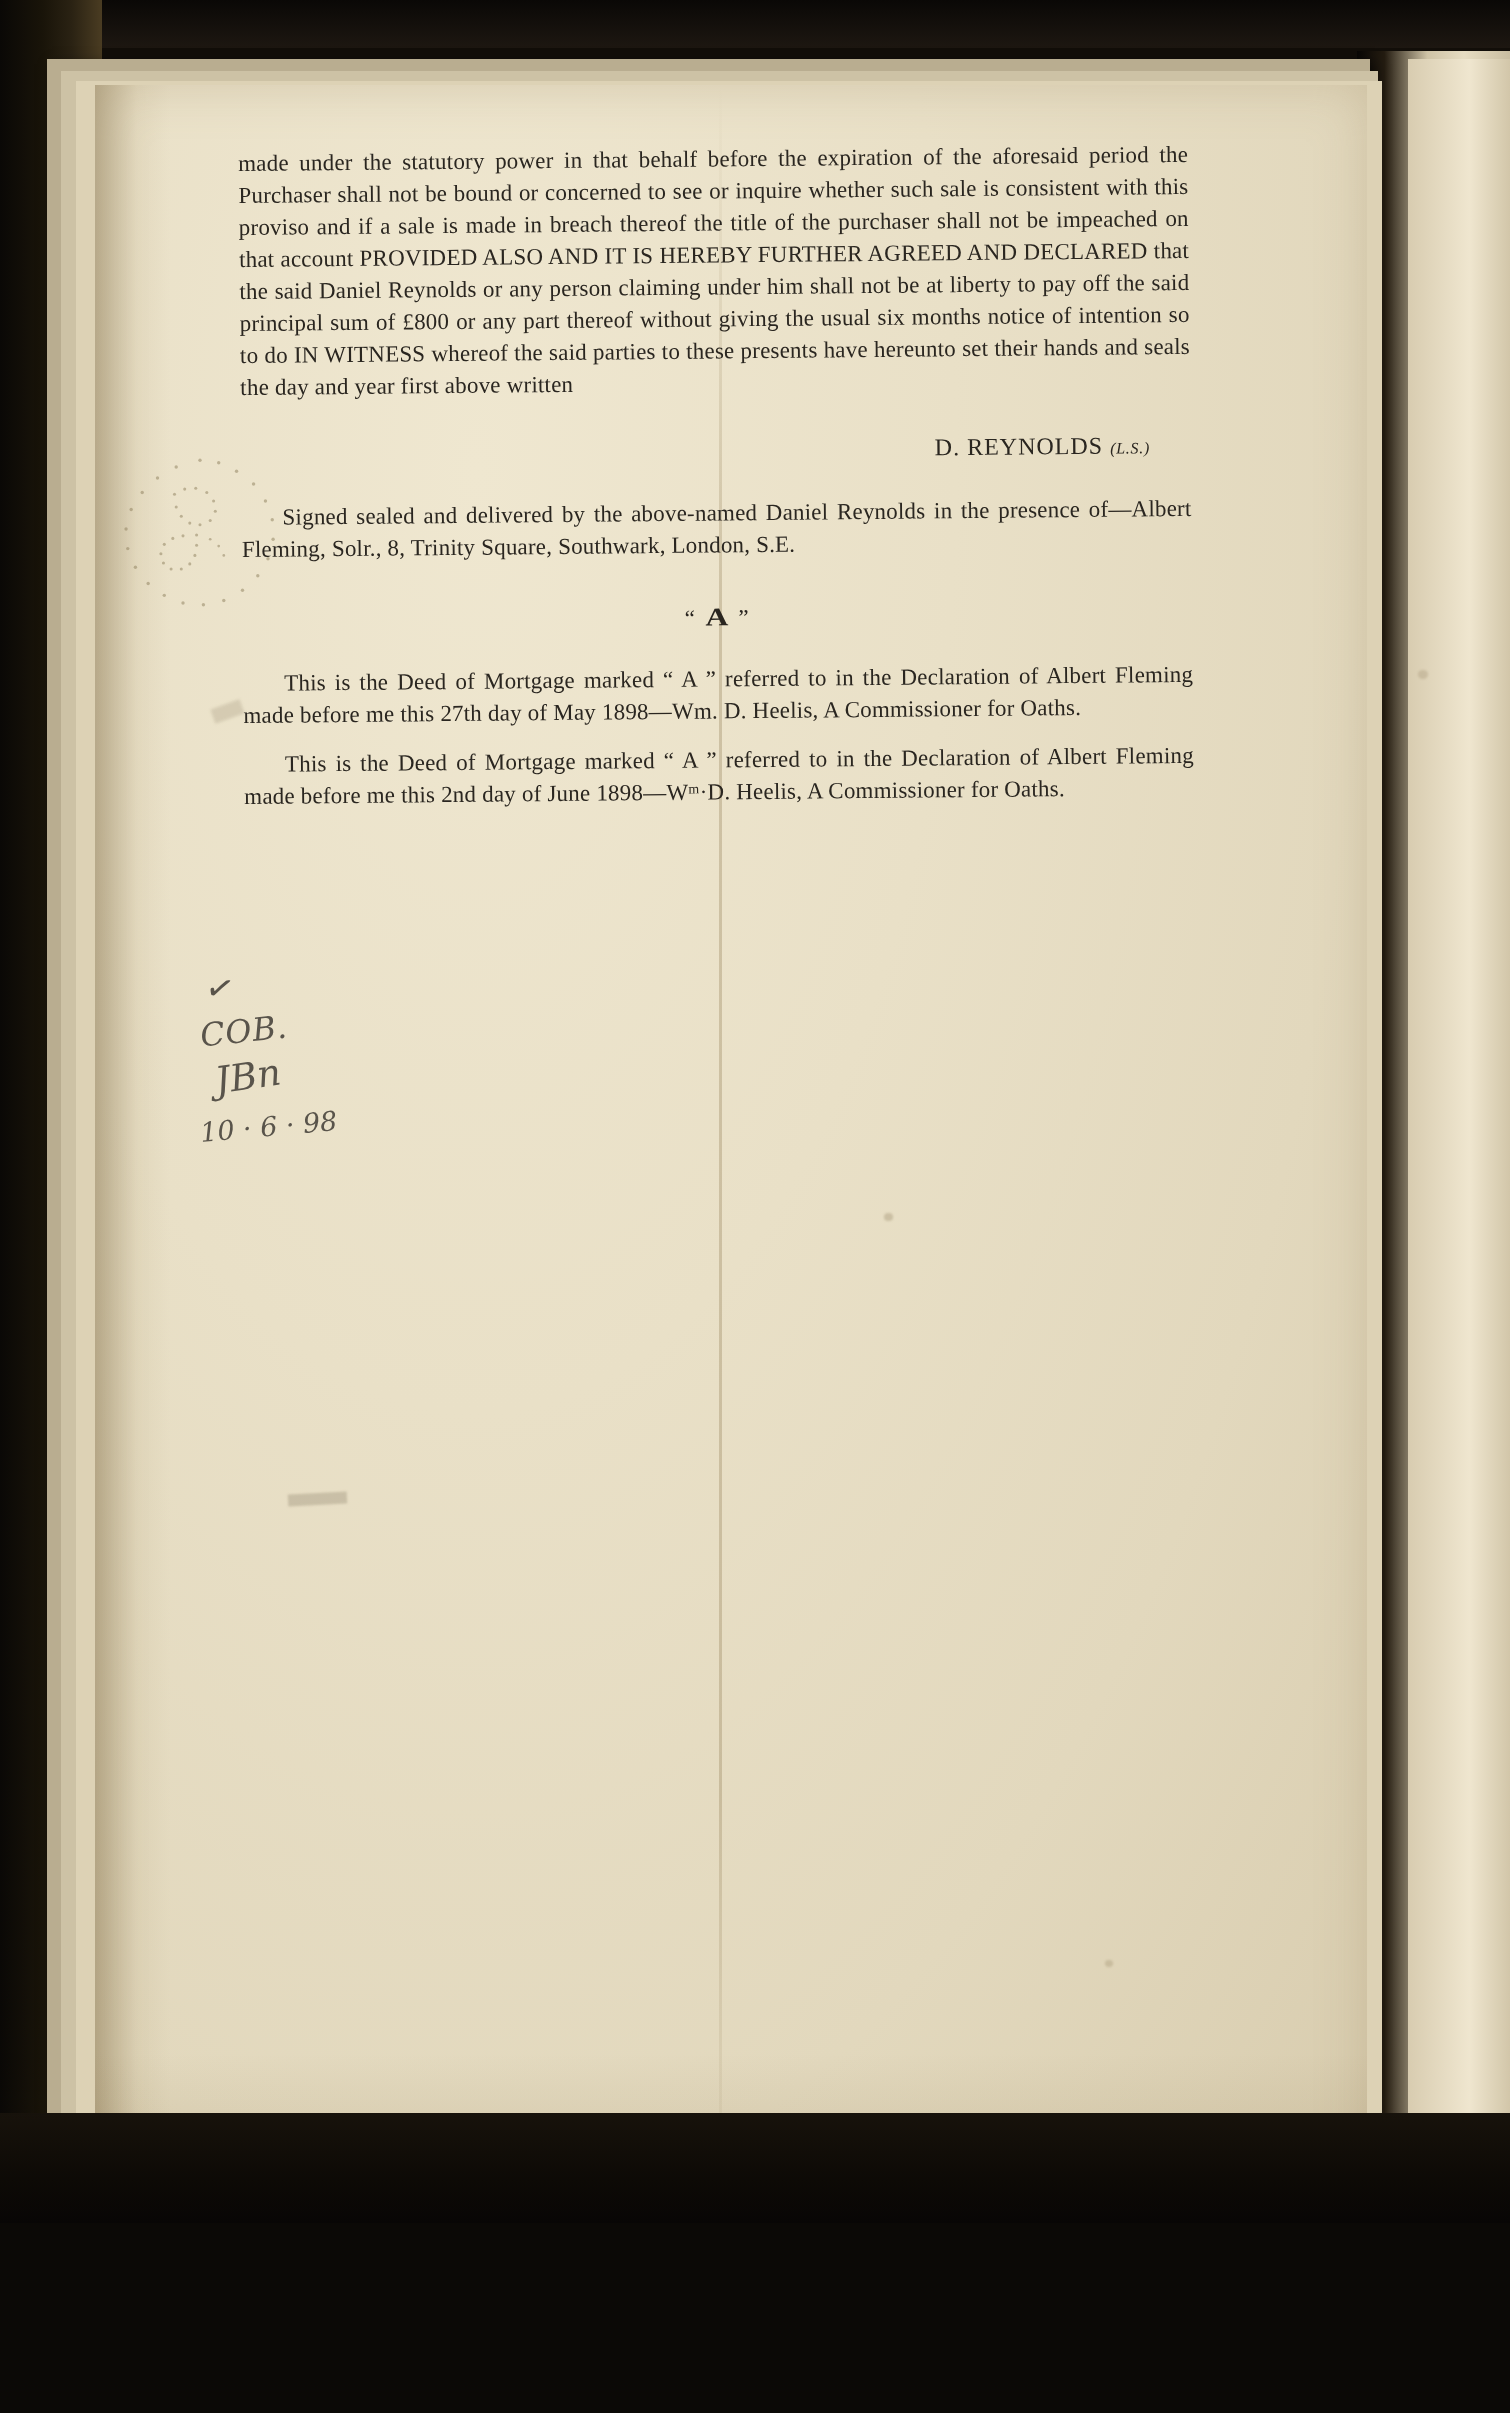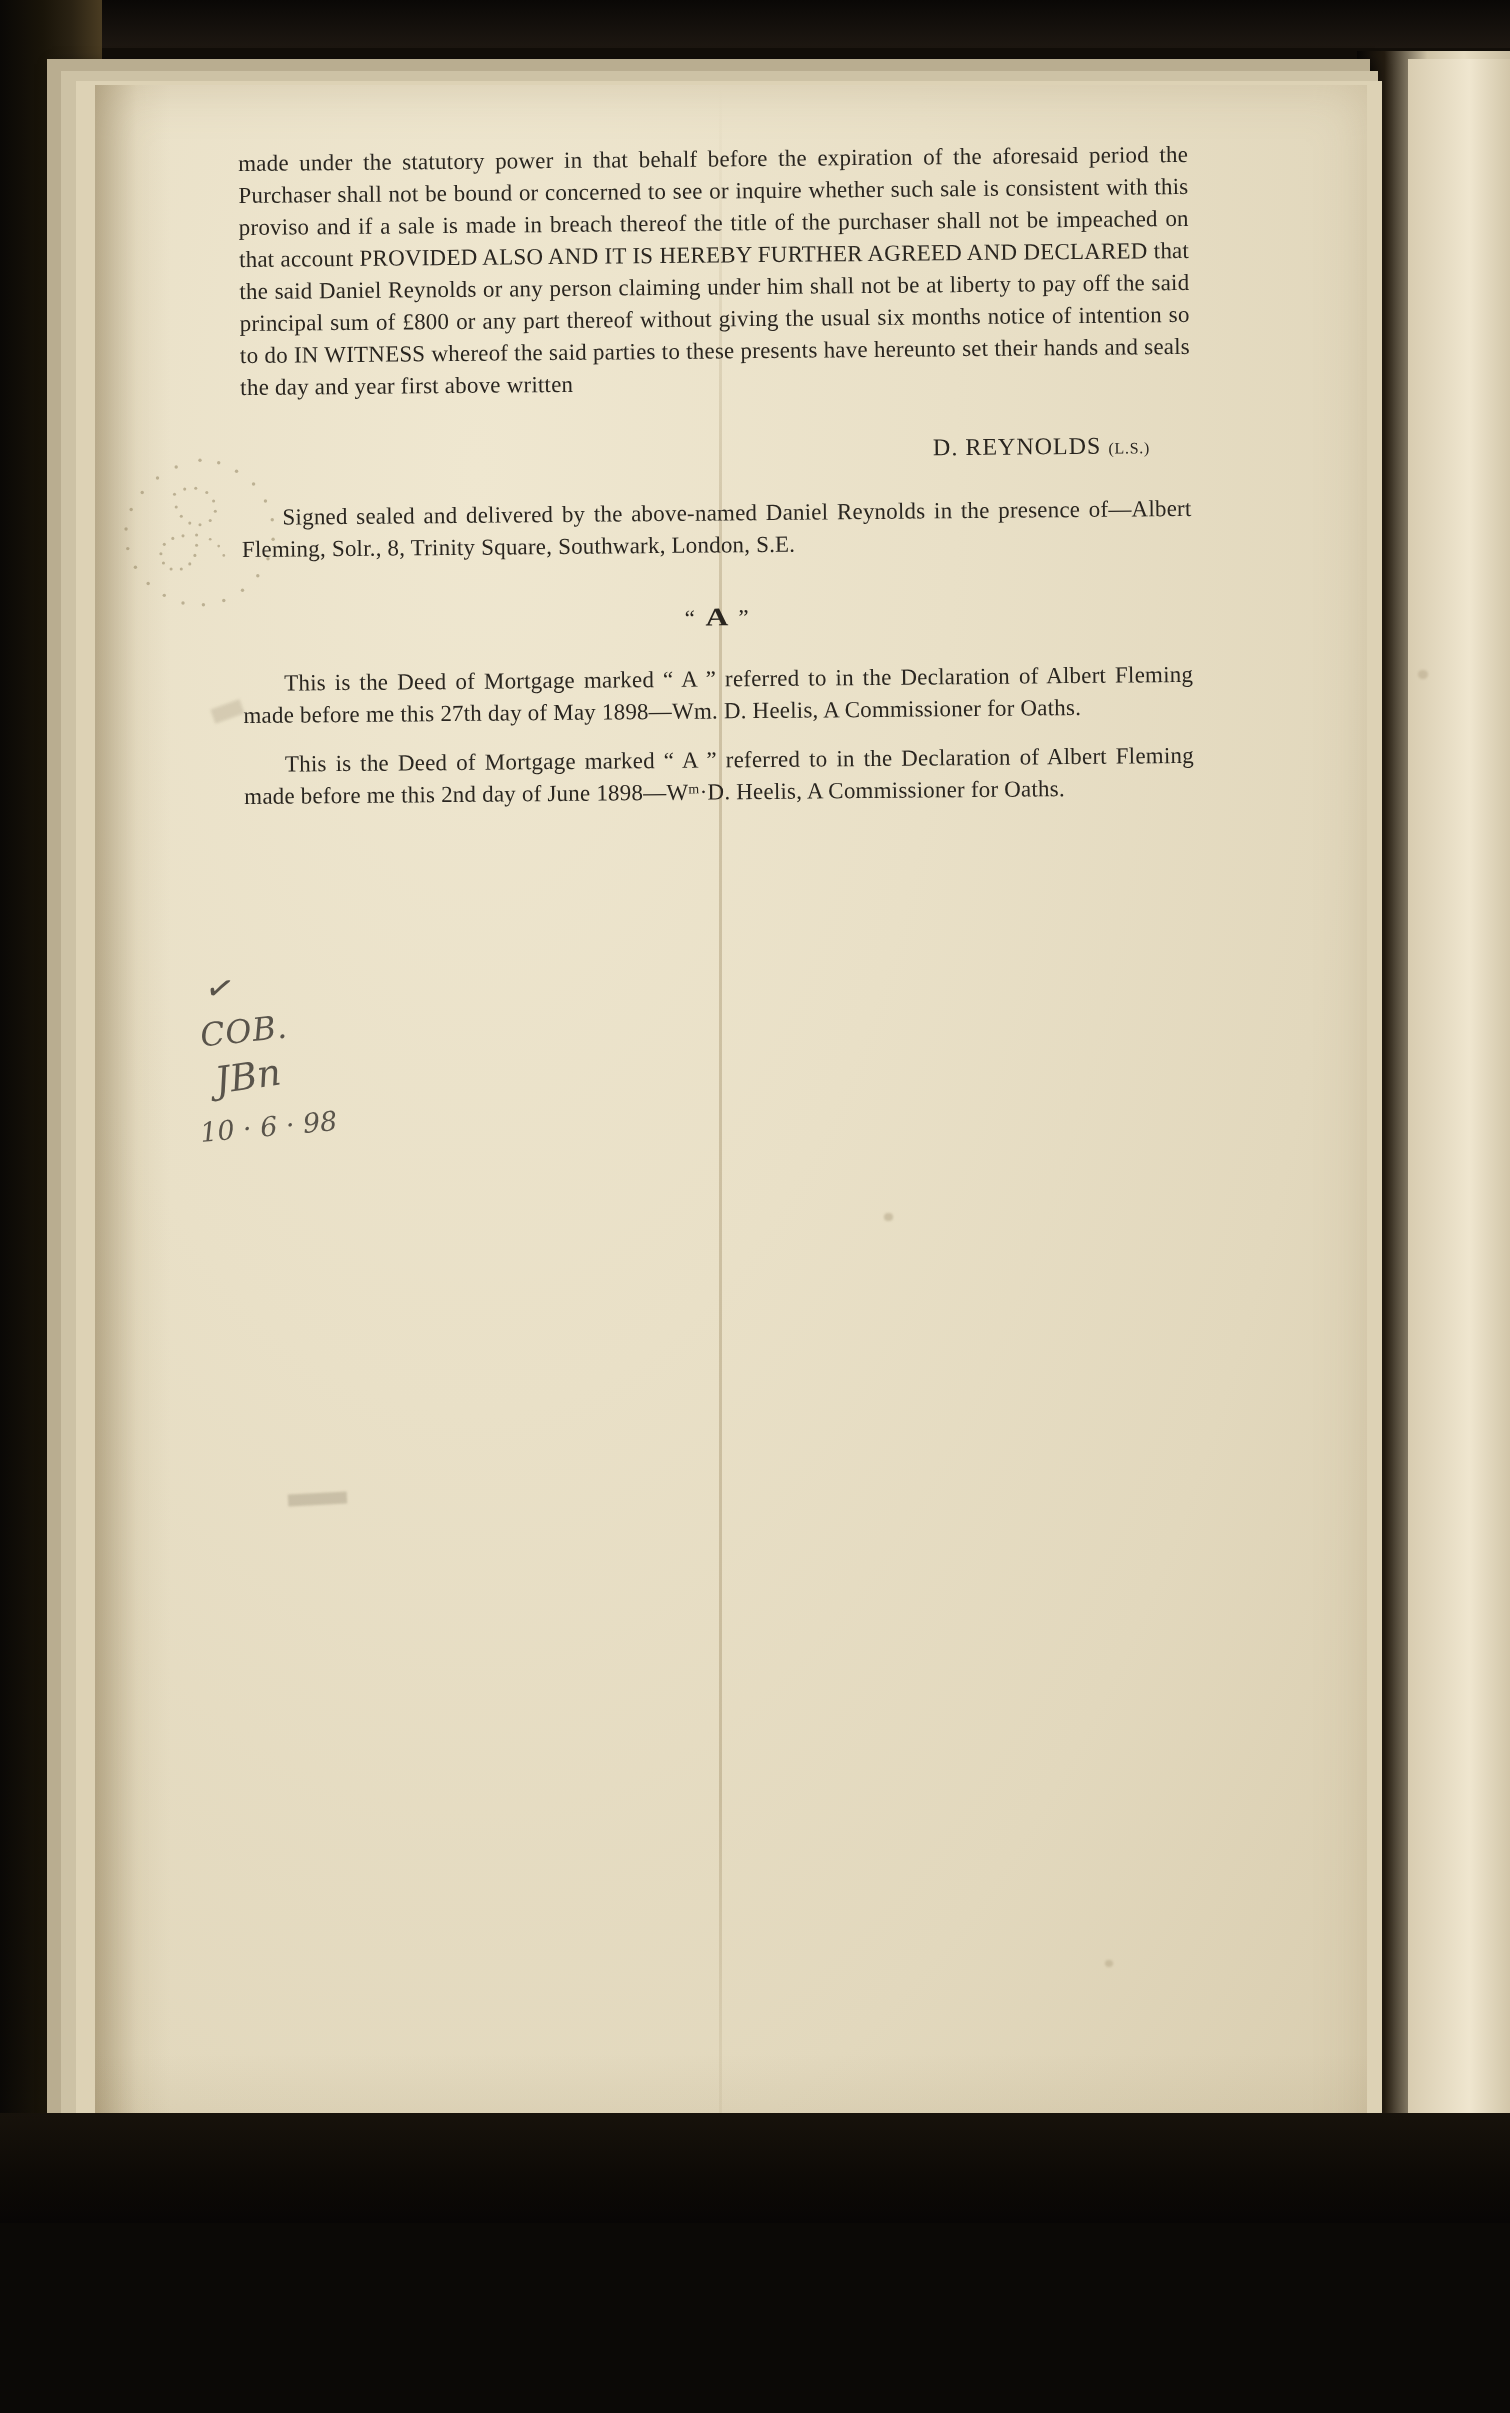--- a/index.html
+++ b/index.html
@@ -138,21 +138,21 @@
   .gap-sm { height: 17px; }
   .gap-md { height: 29px; }
 
   .signature-line {
     margin-top: 34px;
     text-align: right;
     padding-right: 41px;
     font-size: 24px;
     letter-spacing: 1px;
   }
-  .ls { font-size: 16px; letter-spacing: 0.7px; }
+  .ls { font-size: 16px; letter-spacing: 0.7px; font-style: italic; }
 
   .exhibit-mark {
     margin-top: 39px;
     text-align: center;
     font-size: 23px;
     letter-spacing: 1.7px;
   }
   .exhibit-letter {
     display: inline-block;
     font-weight: bold;

